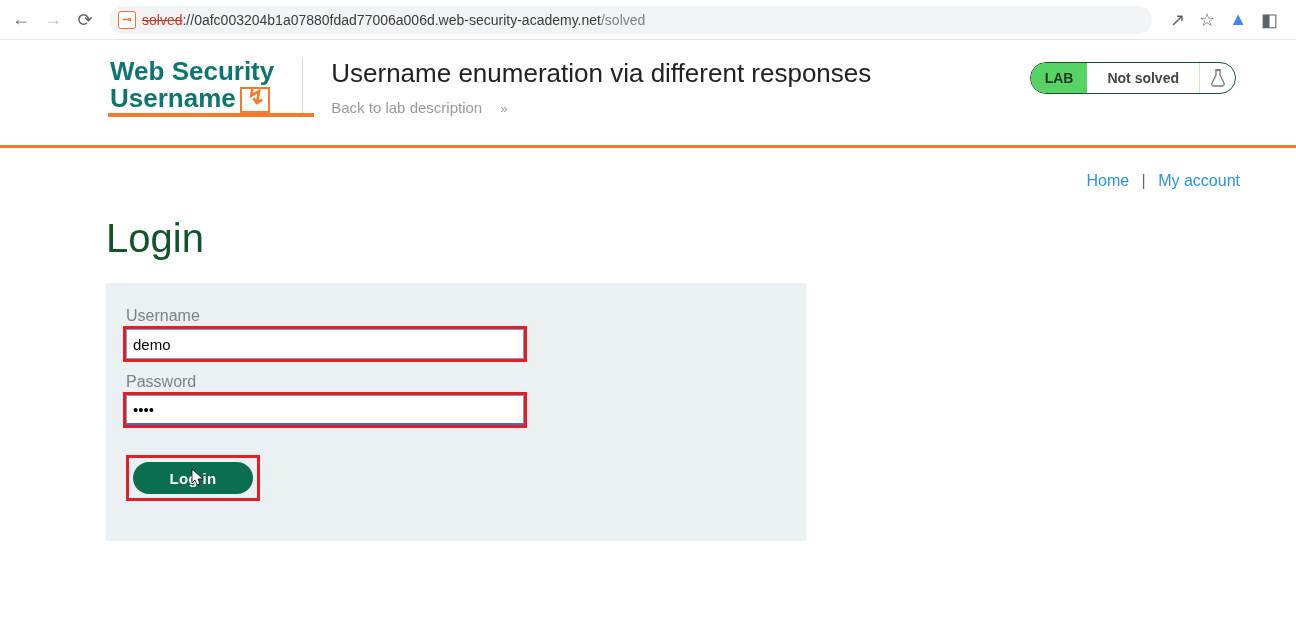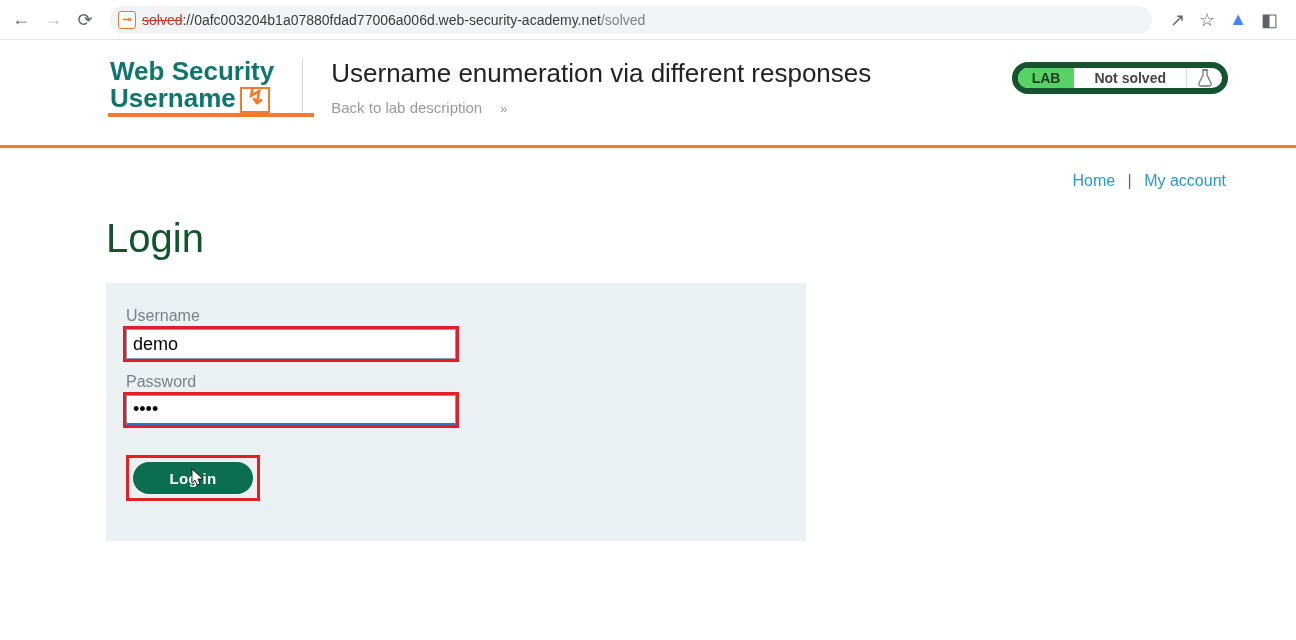--- a/index.html
+++ b/index.html
@@ -103,25 +103,25 @@
       font-size: 15px;
       cursor: pointer;
       display: inline-flex;
       align-items: flex-end;
       gap: 18px;
     }
     .back-link .chev { font-size: 13px; letter-spacing: -6px; }
 
     .status-pill {
       position: absolute;
-      right: 68px;
+      right: 60px;
       top: 62px;
       display: flex;
       align-items: center;
-      border: 6px solid #14532d;
+      border: 1px solid #14532d;
       border-radius: 20px;
       height: 32px;
       overflow: hidden;
       font-size: 14px;
       color: #444;
     }
     .status-pill .lab-badge {
       background: #56d364;
       color: #203a24;
       font-weight: 700;
@@ -139,21 +139,21 @@
     }
 
     .orange-separator {
       height: 3px;
       background: #f47b2b;
       margin-top: 6px;
     }
 
     
     .content {
-      padding: 0 70px 0 106px;
+      padding: 0 56px 0 106px;
     }
     .top-links {
       text-align: right;
       padding: 24px 0 6px;
       font-size: 16px;
     }
     .top-links a { color: #2995d3; text-decoration: none; cursor: pointer; }
     .top-links .sep { color: #666; margin: 0 8px; }
 
     h1.login-title {
@@ -164,23 +164,23 @@
     }
 
     .form-box {
       background: #ebf0f2;
       width: 700px;
       padding: 24px 20px 40px;
     }
     .form-row { margin-bottom: 14px; }
     .form-box label { color: #7a8288; font-size: 16px; display: block; margin-bottom: 4px; }
     .form-box input[type=text], .form-box input[type=password] {
-      width: 330px;
+      width: 398px;
       height: 30px;
-      font-size: 18px;
+      font-size: 15px;
       padding: 0 6px;
       border: 1px solid #7e9cbf;
       outline: 3px solid #e41e26;
       outline-offset: 0;
       background: #fff;
     }
     .form-box input[type=password] {
       border-bottom: 2px solid #2f74c0;
     }
     .login-btn-wrap {

